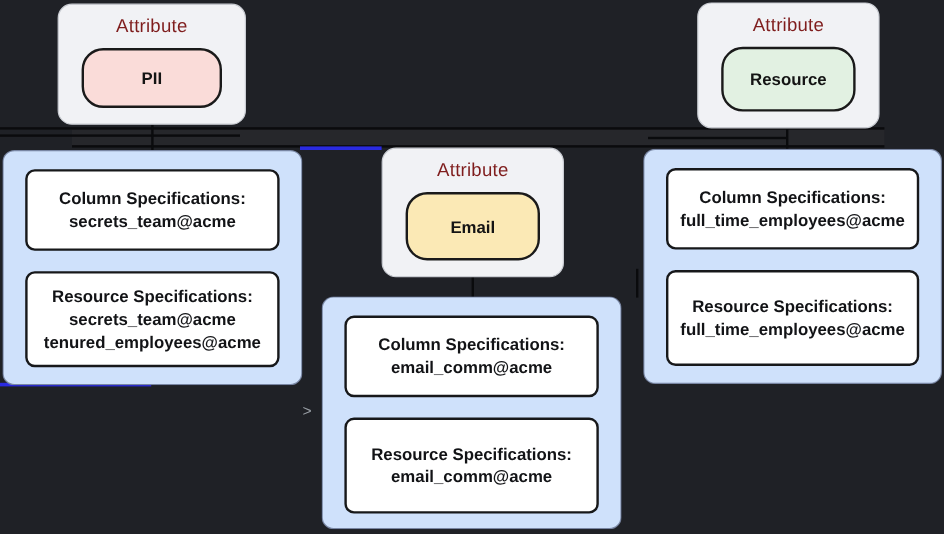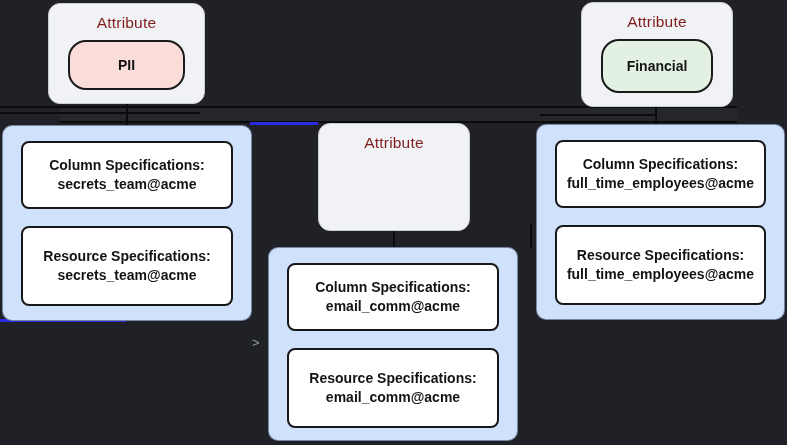--- a/index.html
+++ b/index.html
@@ -67,35 +67,37 @@
   <div class="h-line blue" style="left:0;top:319px;width:126px;"></div>
   <div class="edge-marker">&gt;</div>
 
   <div class="attr-card" style="left:48px;top:3px;width:157px;height:101px;">
     <div class="attr-title">Attribute</div>
     <div class="attr-tag" style="background: rgb(250, 220, 217);">PII</div>
   </div>
 
   <div class="attr-card" style="left:581px;top:2px;width:152px;height:105px;">
     <div class="attr-title">Attribute</div>
-    <div class="attr-tag" style="background: rgb(226, 241, 226);">Financial</div>
+    <div class="attr-tag" style="background: rgb(226, 241, 226);">Resource</div>
   </div>
 
   <div class="attr-card" style="left:318px;top:123px;width:152px;height:108px;">
     <div class="attr-title">Attribute</div>
+    <div class="attr-tag" style="background: rgb(251, 233, 181);">Email</div>
   </div>
 
   <div class="spec-card" style="left:2px;top:125px;width:250px;height:196px;">
     <div class="spec-box col">
       <span>Column Specifications:</span>
       <span>secrets_team@acme</span>
     </div>
     <div class="spec-box res">
       <span>Resource Specifications:</span>
       <span>secrets_team@acme</span>
+      <span>tenured_employees@acme</span>
     </div>
   </div>
 
   <div class="spec-card" style="left:268px;top:247px;width:250px;height:194px;">
     <div class="spec-box col">
       <span>Column Specifications:</span>
       <span>email_comm@acme</span>
     </div>
     <div class="spec-box res">
       <span>Resource Specifications:</span>

